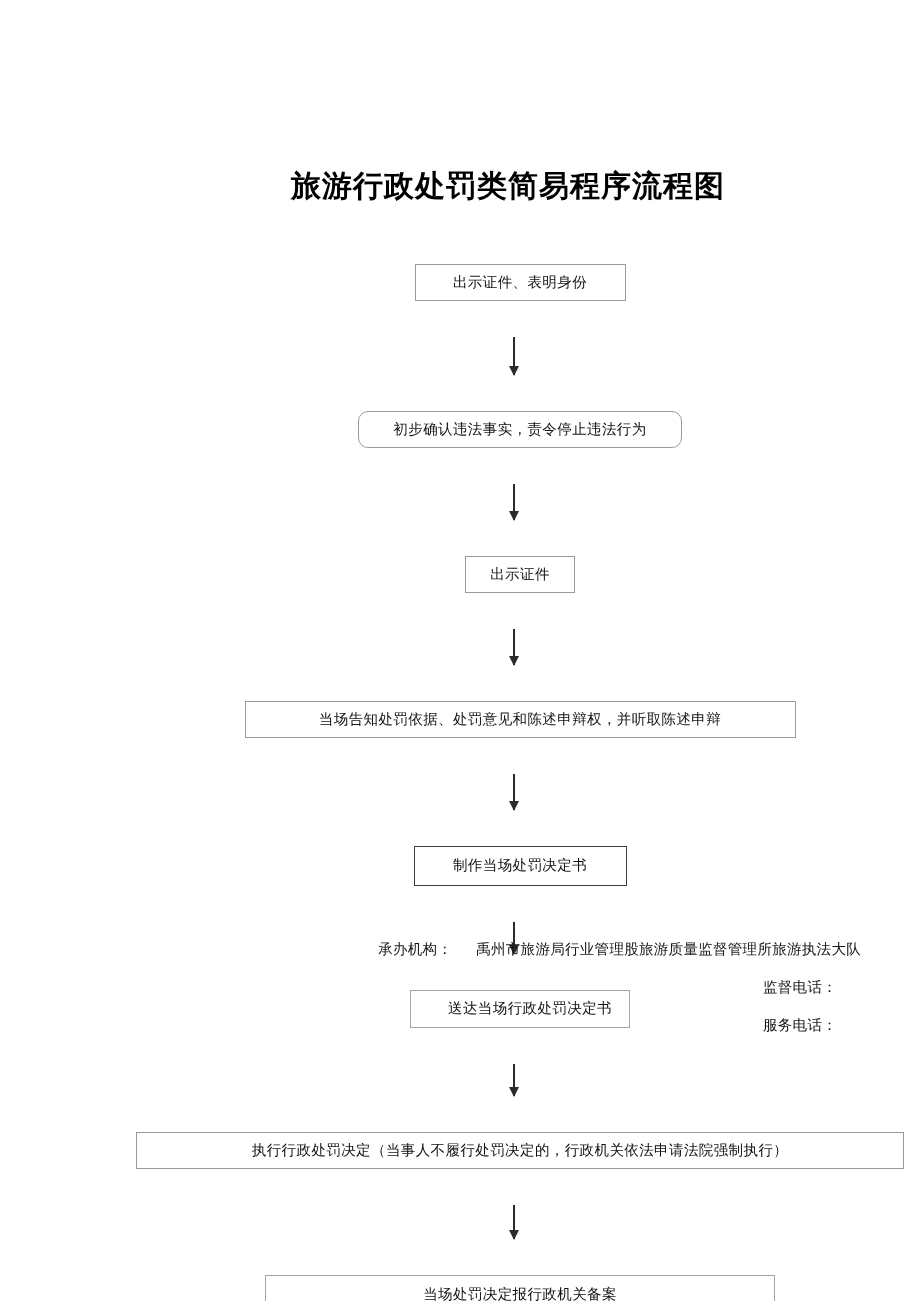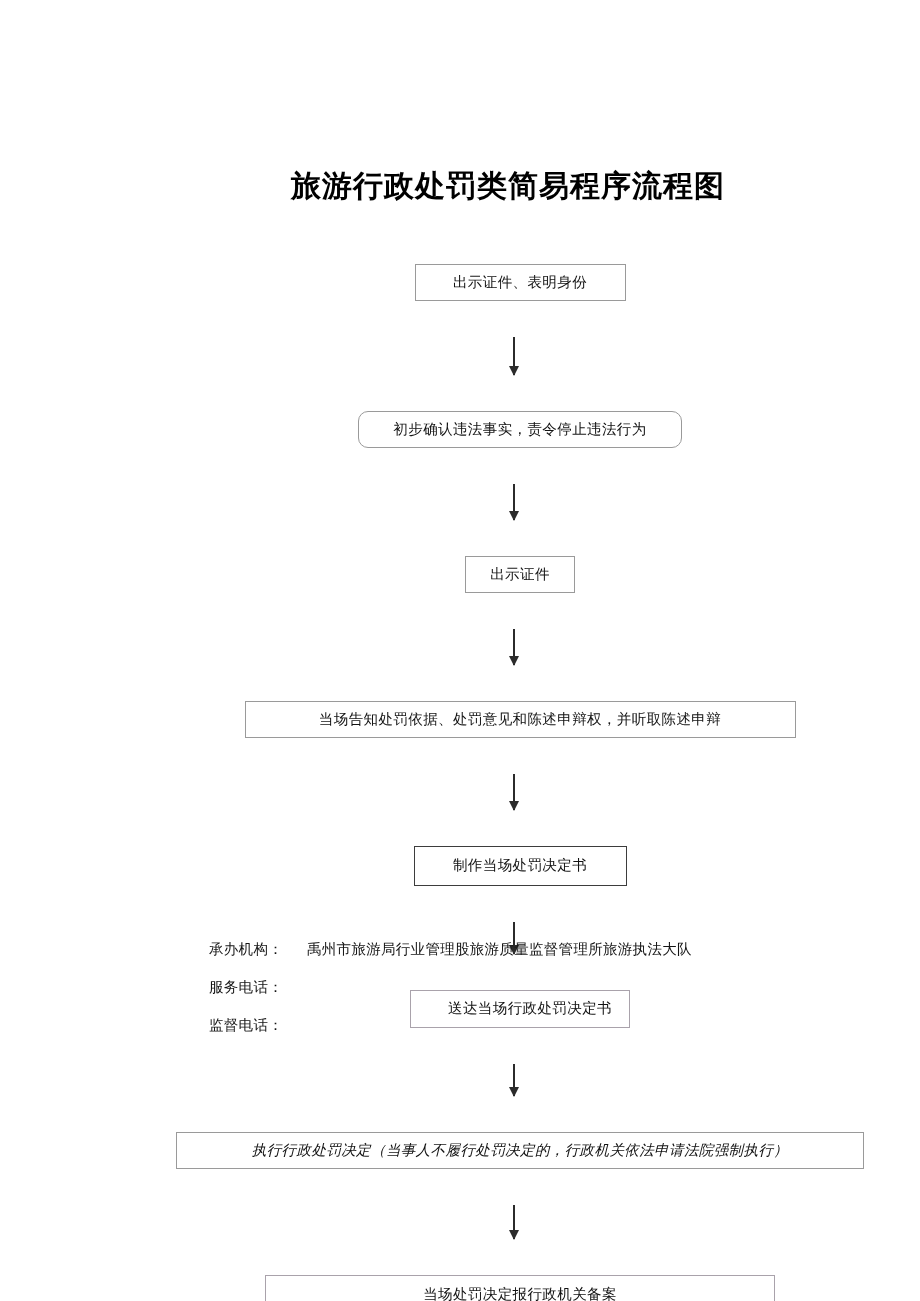--- a/index.html
+++ b/index.html
@@ -78,21 +78,21 @@
     border-color: #a9a2ab;
   }
 
   
   .n1 { width: 211px; }
   .n2 { width: 324px; border-radius: 10px; }
   .n3 { width: 110px; }
   .n4 { width: 551px; }
   .n5 { width: 213px; height: 40px; }
   .n6 { width: 220px; height: 38px; padding-left: 20px; }
-  .n7 { width: 688px; font-style: italic; }
+  .n7 { width: 768px; }
   .n8 { width: 510px; height: 40px; }
   .n9 { width: 170px; height: 38px; }
 
   
   .connector {
     position: relative;
     width: 920px;
     display: flex;
     justify-content: center;
   }
@@ -125,20 +125,21 @@
 
   
   .footer {
     position: absolute;
     top: 876px;
     left: 137px;
     width: 700px;
     font-size: 14.5px;
     line-height: 26px;
     color: #141414;
+    text-align: right;
   }
   .footer-line {
     white-space: nowrap;
     letter-spacing: 0.3px;
   }
   .footer-line .label { }
   .footer-line .value { }
 </style>
 </head>
 <body>
@@ -214,20 +215,20 @@
     </div>
 
 
   </div>
 
   <div class="footer">
     <div class="footer-line">
       <span class="label">承办机构：</span><span class="value">禹州市旅游局行业管理股旅游质量监督管理所旅游执法大队</span>
     </div>
     <div class="footer-line">
+      <span class="label">监督电话：</span><span class="value"></span>
+    </div>
+    <div class="footer-line">
       <span class="label">服务电话：</span><span class="value"></span>
     </div>
-    <div class="footer-line">
-      <span class="label">监督电话：</span><span class="value"></span>
-    </div>
   </div>
 
 </div>
 
 </body></html>

